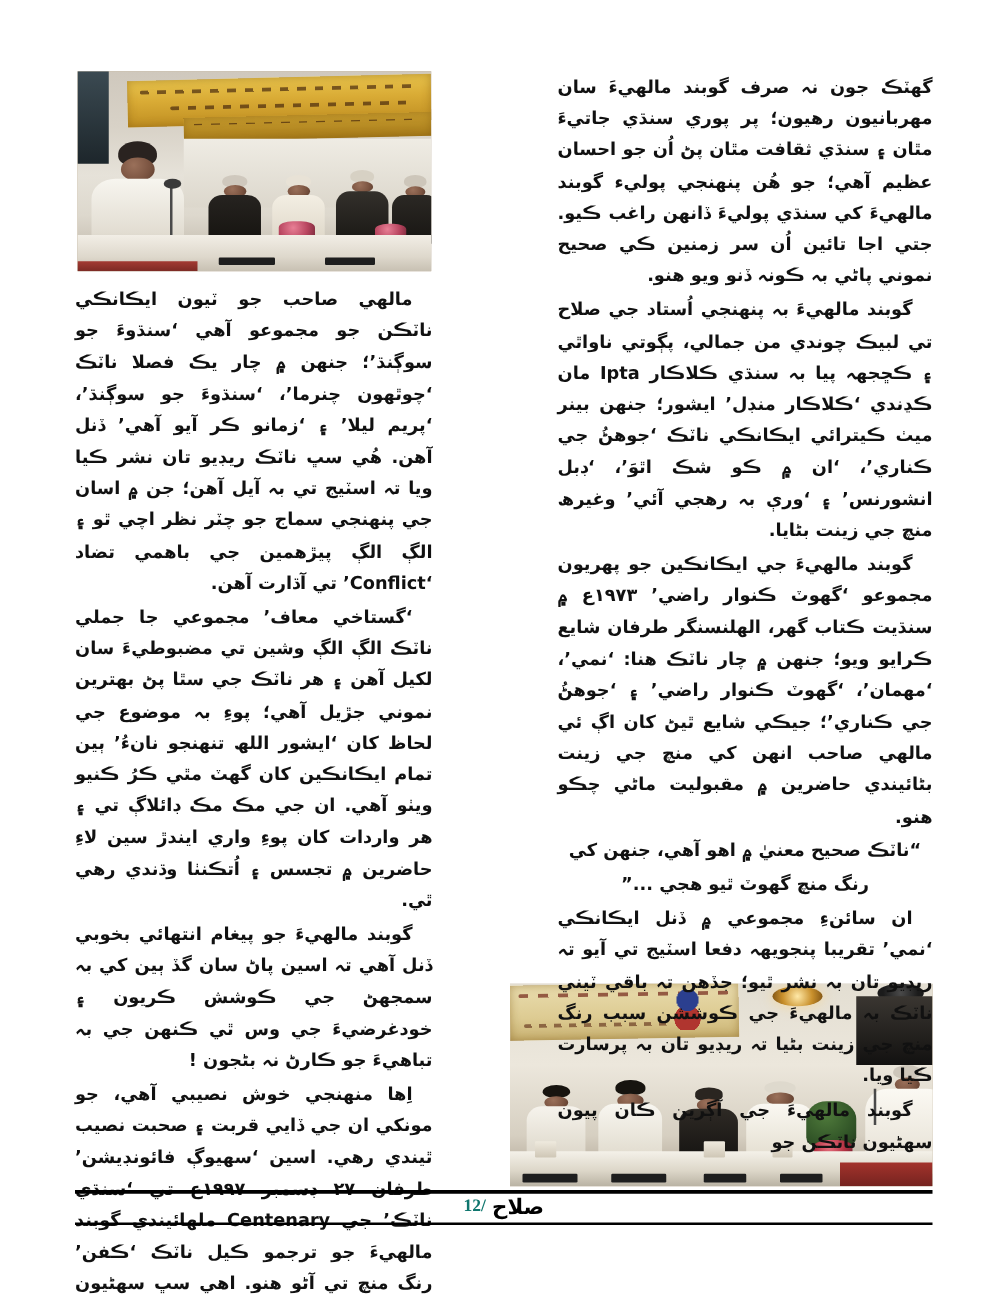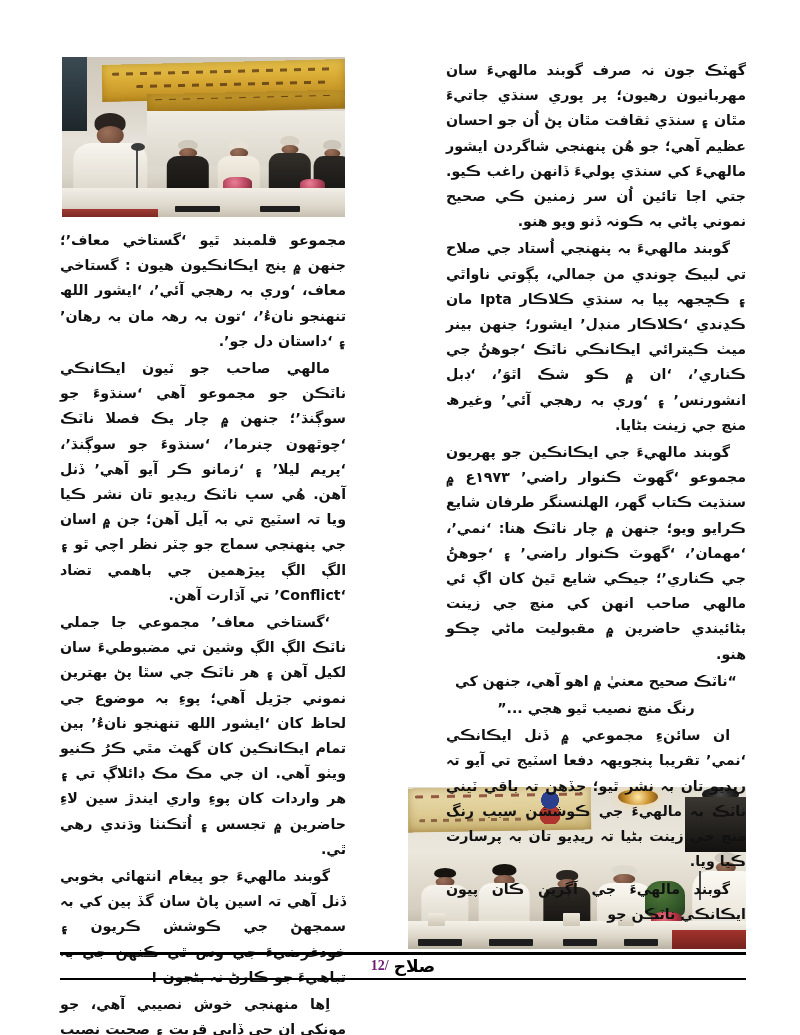--- a/index.html
+++ b/index.html
@@ -211,21 +211,21 @@
     font-family: "DejaVu Sans", "Liberation Sans", sans-serif;
     font-weight: 700;
     font-size: 17px;
     color: #000;
     letter-spacing: 0px;
   }
   #footer .page-no {
     font-family: "Liberation Serif", "DejaVu Serif", serif;
     font-weight: 700;
     font-size: 14px;
-    color: #701a75;
+    color: #0f766e;
     direction: ltr;
   }
 </style>
 </head>
 <body>
 
 <div class="page">
 
   <div class="photo" id="photo-top-left">
     <div class="frame">
@@ -360,31 +360,30 @@
       <div class="nameplate" style="left:3%;bottom:2%;width:13%;height:4%;"></div>
       <div class="nameplate" style="left:24%;bottom:2%;width:13%;height:4%;"></div>
       <div class="nameplate" style="left:46%;bottom:2%;width:10%;height:4%;"></div>
       <div class="nameplate" style="left:64%;bottom:2%;width:10%;height:4%;"></div>
       <div style="position:absolute;left:78%;bottom:0;width:22%;height:12%;
                   background:linear-gradient(180deg,#a3332c 0%,#75231f 100%);"></div>
     </div>
   </div>
 
   <div class="col" id="col-right">
-    <p class="para first">گھٽڪ جون نہ صرف گوبند مالھيءَ سان مھربانيون رھيون؛ پر پوري سنڌي جاتيءَ مٿان ۽ سنڌي ثقافت مٿان پڻ اُن جو احسان عظيم آھي؛ جو ھُن پنھنجي شاگردن ايشور مالھيءَ کي سنڌي پوليءَ ڏانھن راغب ڪيو. جتي اجا تائين اُن سر زمنين ڪي صحيح نموني پاڻي بہ ڪونہ ڏنو ويو ھنو.</p>
+    <p class="para first">گھٽڪ جون نہ صرف گوبند مالھيءَ سان مھربانيون رھيون؛ پر پوري سنڌي جاتيءَ مٿان ۽ سنڌي ثقافت مٿان پڻ اُن جو احسان عظيم آھي؛ جو ھُن پنھنجي پوليء گوبند مالھيءَ کي سنڌي پوليءَ ڏانھن راغب ڪيو. جتي اجا تائين اُن سر زمنين ڪي صحيح نموني پاڻي بہ ڪونہ ڏنو ويو ھنو.</p>
     <p class="para">گوبند مالھيءَ بہ پنھنجي اُستاد جي صلاح تي لبيڪ چوندي من جمالي، پڳوتي ناواٿي ۽ ڪڇجھہ پيا بہ سنڌي ڪلاڪار Ipta مان ڪڍندي ‘ڪلاڪار منڊل’ ايشور؛ جنھن بينر ميٺ ڪيترائي ايڪانڪي ناٽڪ ‘جوھڻُ جي ڪناري’، ‘ان ۾ ڪو شڪ اٿوَ’، ‘ڊبل انشورنس’ ۽ ‘ورې بہ رھجي آئي’ وغيرھ منچ جي زينت بڻايا.</p>
     <p class="para">گوبند مالھيءَ جي ايڪانڪين جو پھريون مجموعو ‘گھوٽ ڪنوار راضي’ ۱۹۷۳ع ۾ سنڌيت ڪتاب گھر، الھلنسنگر طرفان شايع ڪرايو ويو؛ جنھن ۾ چار ناٽڪ ھنا: ‘نمي’، ‘مھمان’، ‘گھوٽ ڪنوار راضي’ ۽ ‘جوھڻُ جي ڪناري’؛ جيڪي شايع ٿيڻ کان اڳ ئي مالھي صاحب انھن کي منچ جي زينت بڻائيندي حاضرين ۾ مقبوليت ماڻي چڪو ھنو.</p>
     <p class="quote">“ناٽڪ صحيح معنيٰ ۾ اھو آھي، جنھن کي</p>
-    <p class="quote">رنگ منچ نصيب ٿيو ھجي ...”</p>
+    <p class="quote">رنگ منچ گھوٽ ٿيو ھجي ...”</p>
     <p class="para">ان سائنءِ مجموعي ۾ ڏنل ايڪانڪي ‘نمي’ تقريبا پنجويھہ دفعا اسٽيج تي آيو تہ ريڊيو تان بہ نشر ٿيو؛ جڏھن تہ باقي ٽيني ناٽڪ بہ مالھيءَ جي ڪوششن سبب رنگ منچ جي زينت بڻيا تہ ريڊيو تان بہ پرسارت ڪيا ويا.</p>
-    <p class="para">گوبند مالھيءَ جي آڳرين ڪان پيون ايڪانڪي ناٽڪن جو</p>
+    <p class="para">گوبند مالھيءَ جي آڳرين ڪان پيون سھڻيون ناٽڪن جو</p>
   </div>
 
   <div class="col" id="col-left">
-    <p class="para first">مجموعو قلمبند ٿيو ‘گستاخي معاف’؛ جنھن ۾ پنج ايڪانڪيون ھيون : گستاخي معاف، ‘ورې بہ رھجي آئي’، ‘ايشور اللھ تنھنجو نانءُ’، ‘تون بہ رھہ مان بہ رھان’ ۽ ‘داستان دل جو’.</p>
     <p class="para">مالھي صاحب جو ٽيون ايڪانڪي ناٽڪن جو مجموعو آھي ‘سنڌوءَ جو سوڳنڌ’؛ جنھن ۾ چار يڪ فصلا ناٽڪ ‘چوٿھون چنرما’، ‘سنڌوءَ جو سوڳنڌ’، ‘پريم ليلا’ ۽ ‘زمانو ڪر آيو آھي’ ڏنل آھن. ھُي سڀ ناٽڪ ريڊيو تان نشر ڪيا ويا تہ اسٽيج تي بہ آيل آھن؛ جن ۾ اسان جي پنھنجي سماج جو چٽر نظر اچي ٿو ۽ الڳ الڳ پيڙھمين جي باھمي تضاد ‘Conflict’ تي آڌارت آھن.</p>
     <p class="para">‘گستاخي معاف’ مجموعي جا جملي ناٽڪ الڳ الڳ وشين تي مضبوطيءَ سان لکيل آھن ۽ ھر ناٽڪ جي سٿا پڻ بھترين نموني جڙيل آھي؛ پوءِ بہ موضوع جي لحاظ کان ‘ايشور اللھ تنھنجو نانءُ’ ٻين تمام ايڪانڪين کان گھٽ مٿي ڪرُ ڪنيو ويٺو آھي. ان جي مڪ مڪ ڊائلاڳ تي ۽ ھر واردات کان پوءِ واري ايندڙ سين لاءِ حاضرين ۾ تجسس ۽ اُتڪنٺا وڌندي رھي ٿي.</p>
     <p class="para">گوبند مالھيءَ جو پيغام انتھائي بخوبي ڏنل آھي تہ اسين پاڻ سان گڏ ٻين کي بہ سمجھڻ جي ڪوشش ڪريون ۽ خودغرضيءَ جي وس ٿي ڪنھن جي بہ تباھيءَ جو ڪارڻ نہ بڻجون !</p>
     <p class="para">اِھا منھنجي خوش نصيبي آھي، جو مونکي ان جي ڏايي قربت ۽ صحبت نصيب ٿيندي رھي. اسين ‘سھيوڳ فائونڊيشن’ طرفان ۲۷ ڊسمبر ۱۹۹۷ع تي ‘سنڌي ناٽڪ’ جي Centenary ملھائيندي گوبند مالھيءَ جو ترجمو ڪيل ناٽڪ ‘ڪفن’ رنگ منچ تي آڻو ھنو. اھي سڀ سھڻيون يادون ھميشھ ھميشھ منھنجي دل و دماغ تي نقش ٿيل آھن. شال سنڌي پولي، سنڌي سماج ۽ سنڌي سنسڪرتي ٿي ھميشھ ھميشھ سلامت رھي !</p>
   </div>
 
   <div id="footer">
     <div class="rule-top"></div>
     <div class="footer-inner">
       <span class="mag-name">صلاح</span>

